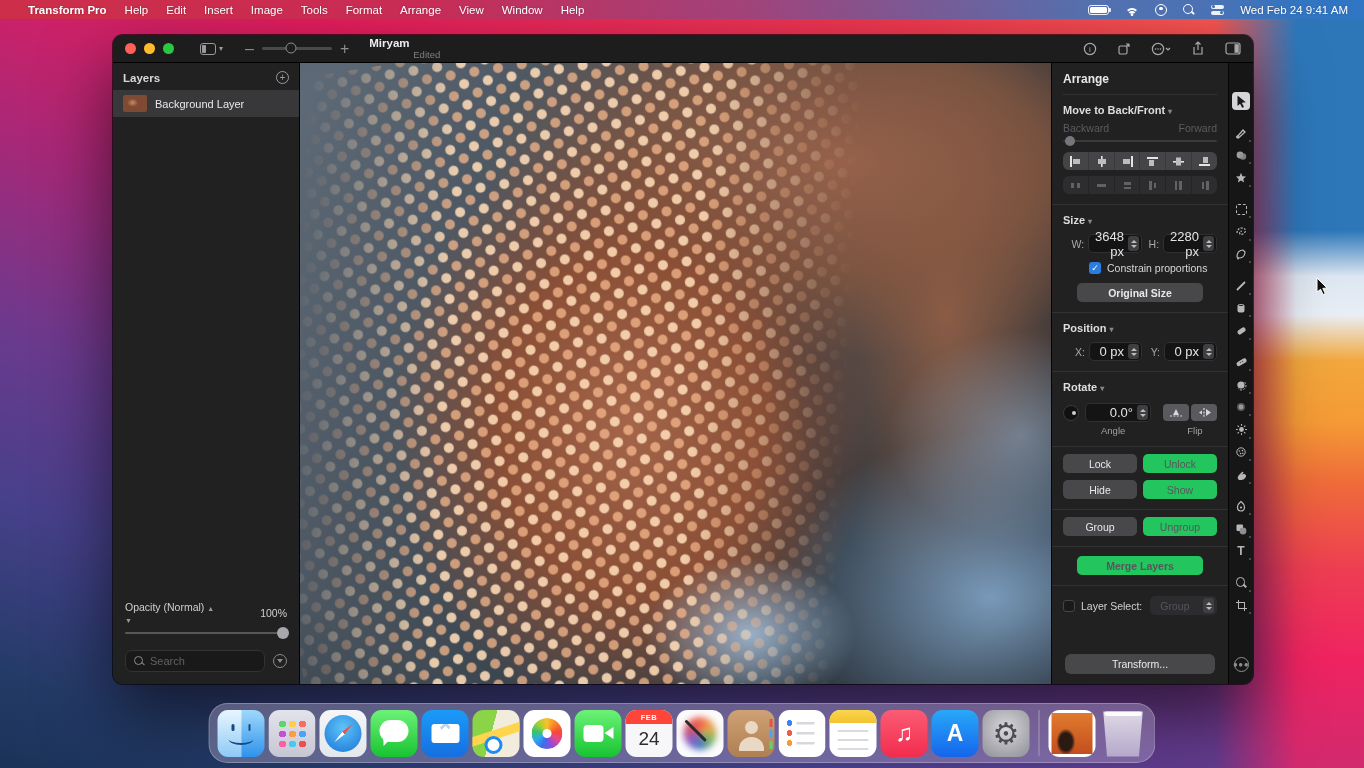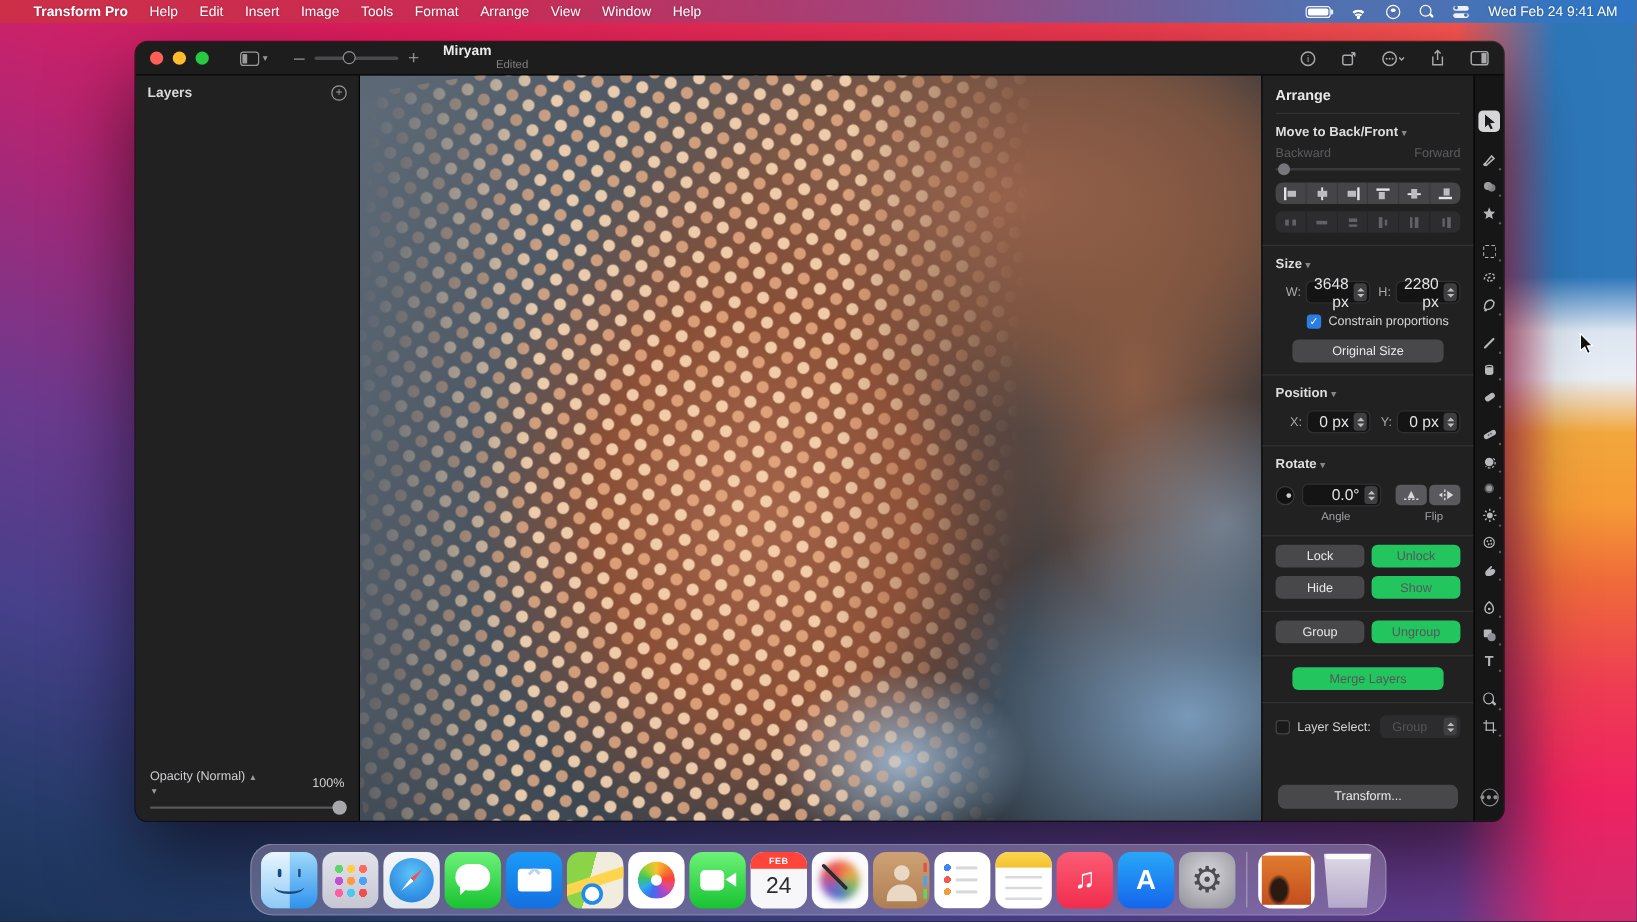--- a/index.html
+++ b/index.html
@@ -141,21 +141,21 @@
   .field .val { flex:1; text-align:right; color:#e3e3e5; font-size:13px; padding-right:4px; }
   .stepper { width:11px; height:15px; background:#3f3f42; border-radius:3px; display:flex; flex-direction:column; align-items:center; justify-content:center; gap:1.5px; }
   .stepper i { display:block; border-left:3px solid transparent; border-right:3px solid transparent; }
   .stepper .up { border-bottom:3.5px solid #bcbcbf; }
   .stepper .dn { border-top:3.5px solid #bcbcbf; }
   .checkrow { display:flex; align-items:center; gap:6px; margin:9px 0 0 26px; color:#d6d6d8; }
   .checkbox { width:12px; height:12px; border-radius:3px; background:#2a7de1; color:#fff; font-size:9px; line-height:12px; text-align:center; }
   .checkbox.empty { background:#1a1a1b; border:1px solid #454548; }
   .btn { background:#48484b; border-radius:5px; height:19px; display:flex; align-items:center; justify-content:center; color:#e9e9eb; font-size:10.5px; }
   .btn.dim { background:#22c55e; color:#57575b; }
-  .btn.wide { margin:9px 14px 0; }
+  .btn.wide { margin:9px 14px 0;font-weight:bold; }
   .btnpair { display:flex; gap:6px; margin-top:7px; }
   .btnpair .btn { flex:1; }
   .rot-row { display:flex; align-items:center; gap:6px; margin-top:4px; }
   .knob-circ { width:16px; height:16px; border-radius:50%; background:#111112; border:1px solid #3a3a3d; position:relative; flex:0 0 auto; }
   .knob-circ::after { content:''; position:absolute; right:2px; top:5px; width:4px; height:4px; background:#cfcfd2; border-radius:50%; }
   .rot-field { width:58px; }
   .flip-group { display:flex; gap:2px; margin-left:6px; }
   .flipbtn { width:26px; height:17px; background:#5a5a5e; border-radius:4px; display:flex; align-items:center; justify-content:center; }
   .rot-labels { display:flex; color:#a2a2a6; font-size:9.5px; margin-top:3px; }
   .rot-labels .a { margin-left:38px; } .rot-labels .f { margin-left:62px; }
@@ -340,29 +340,40 @@
     </span>
   </div>
 
   <div class="window-body">
 
     <div class="sidebar">
       <div class="layers-hd">
         <span class="lbl">Layers</span>
         <span class="plus-circ">+</span>
       </div>
+      <div class="layer-row">
+        <span class="layer-thumb"></span>
+        <span class="layer-name">Background Layer</span>
+      </div>
       <div class="fill"></div>
       <div class="opacity-box">
         <div class="oprow">
           <span><span>Opacity (Normal)</span> <span class="updown">▲<br>▼</span></span>
           <span>100%</span>
         </div>
         <div class="opslider">
             <span class="knob"></span>
           </div>
+      </div>
+      <div class="searchrow">
+        <div class="searchfield">
+          <span class="smag"></span>
+          <input placeholder="Search" style="">
+        </div>
+        <span class="filter-circ"></span>
       </div>
     </div>
 
     <div class="canvas">
       <div class="photo"></div>
       <div class="honey"></div>
       <div class="vignette"></div>
     </div>
 
     <div class="inspector">

